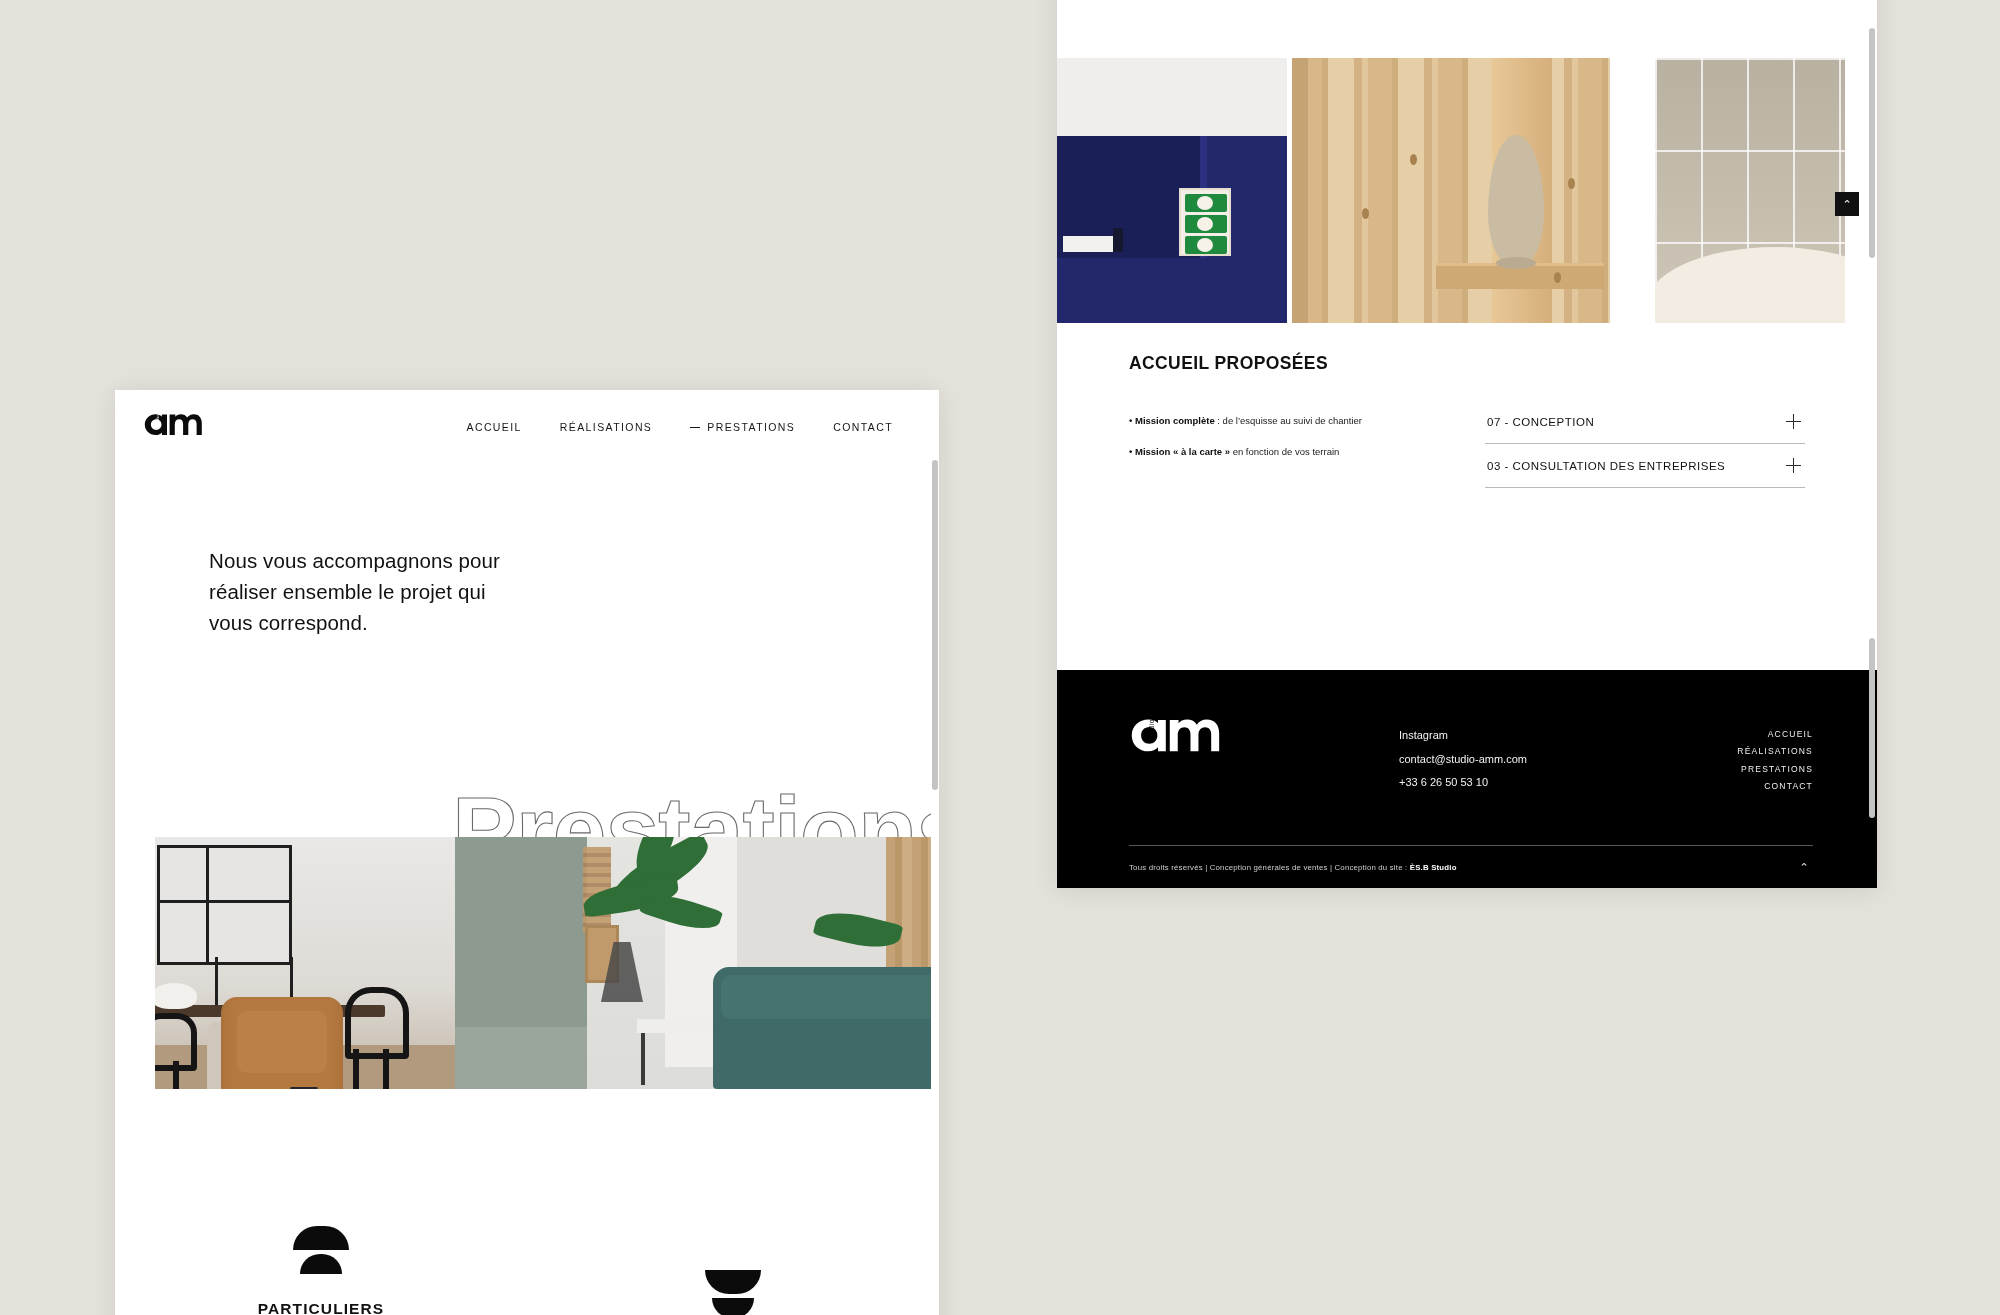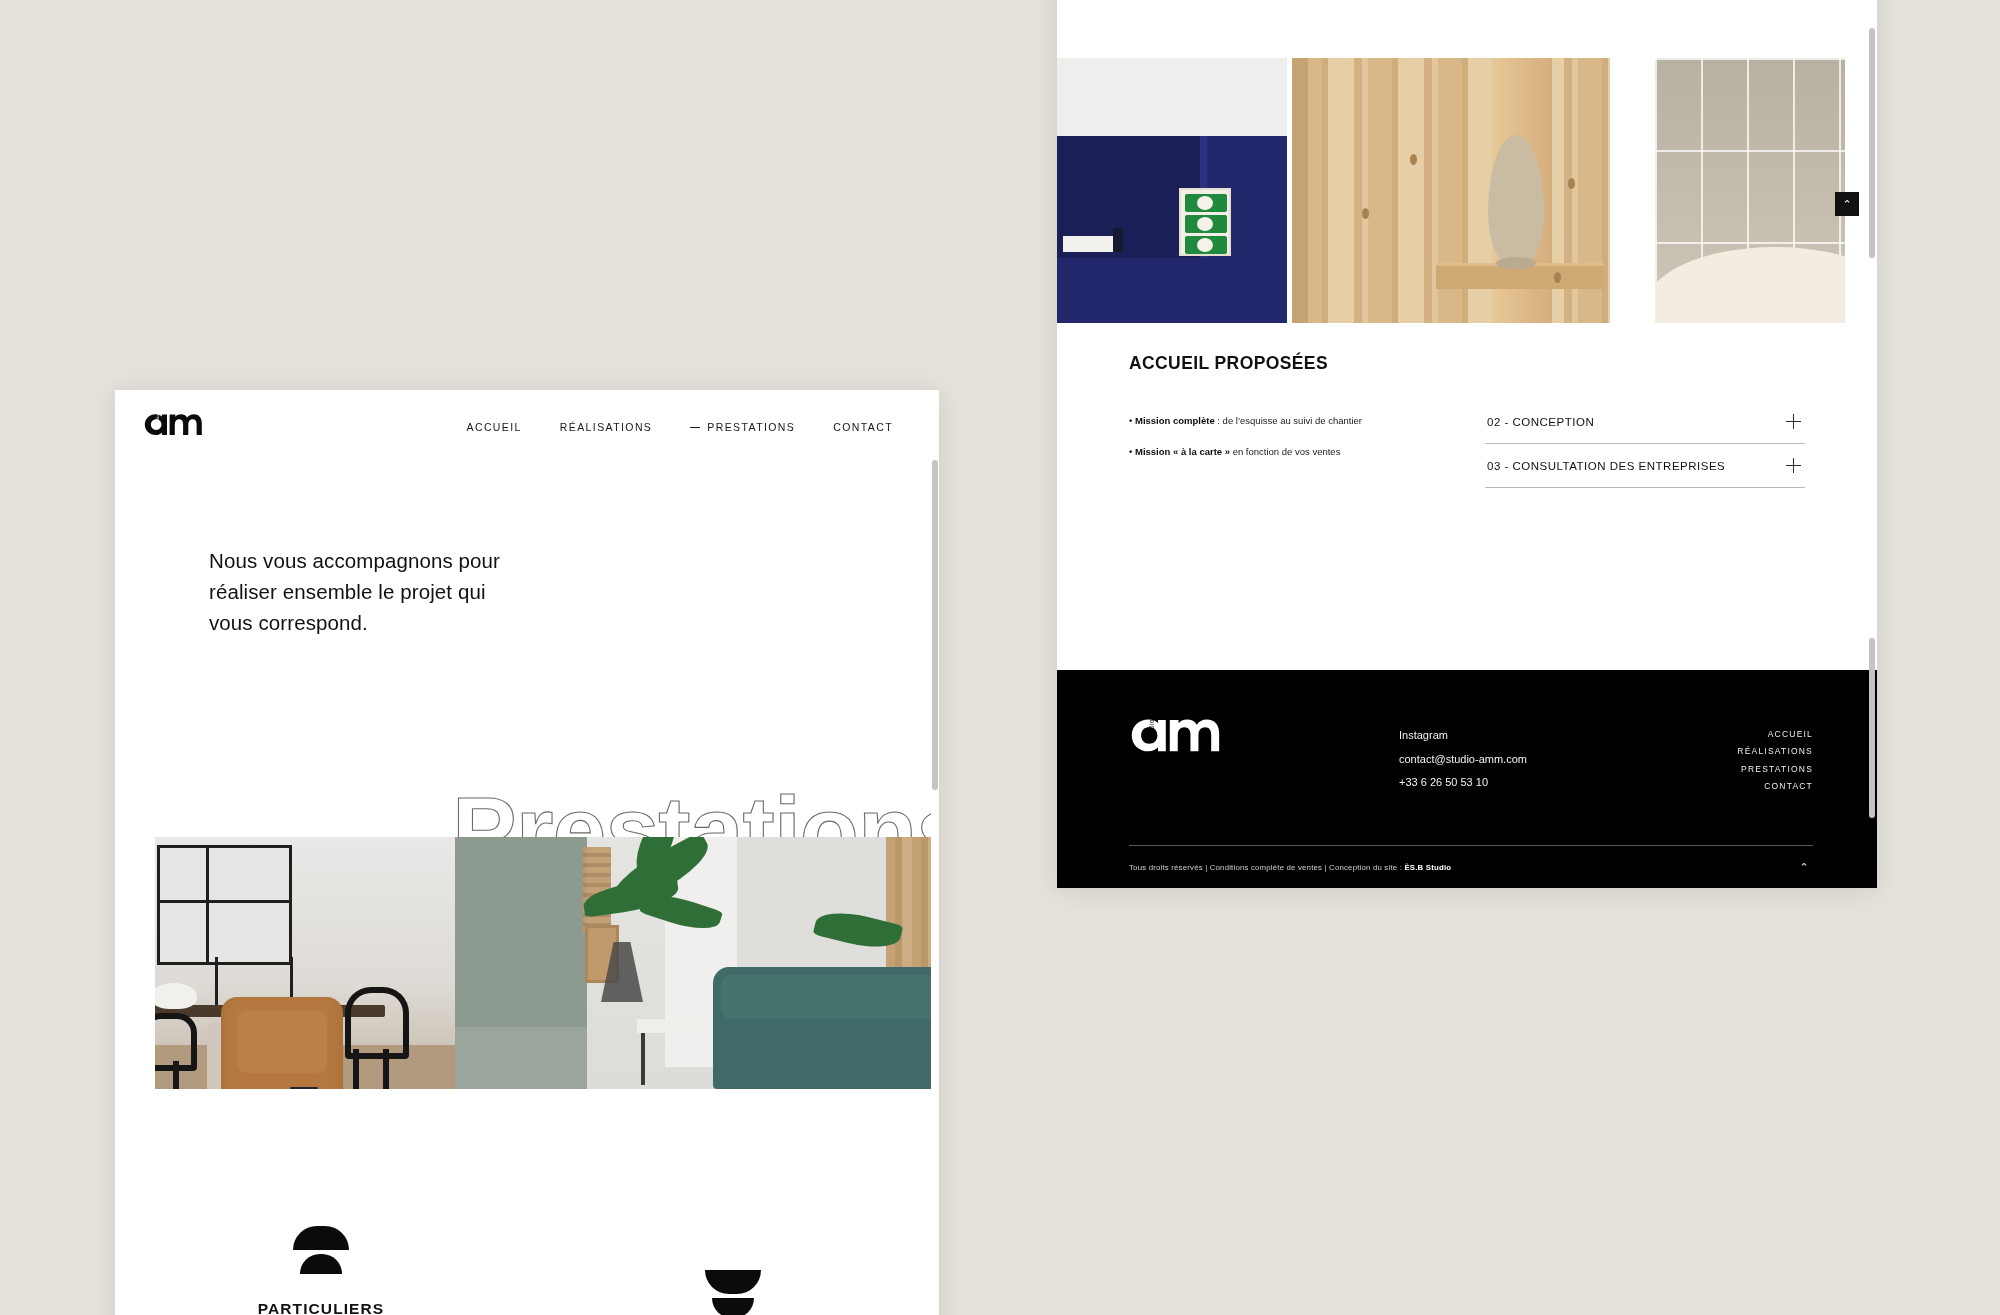--- a/index.html
+++ b/index.html
@@ -367,27 +367,27 @@
 
   <section class="missions">
     <h2>ACCUEIL PROPOSÉES</h2>
 
     <div class="missions-body">
       <div class="missions-left">
         <div class="m-item">
           <b>• Mission complète</b><span> : de l’esquisse au suivi de chantier</span>
         </div>
         <div class="m-item">
-          <b>• Mission « à la carte »</b><span> en fonction de vos ventes</span>
+          <b>• Mission « à la carte »</b><span> en fonction de vos terrain</span>
         </div>
       </div>
 
       <div class="missions-right">
         <div class="acc-row">
-          <span class="acc-label">02 - CONCEPTION</span>
+          <span class="acc-label">07 - CONCEPTION</span>
           <span class="acc-plus"></span>
         </div>
         <div class="acc-row">
           <span class="acc-label">03 - CONSULTATION DES ENTREPRISES</span>
           <span class="acc-plus"></span>
         </div>
       </div>
     </div>
   </section>
 
@@ -411,21 +411,21 @@
         <a href="#">ACCUEIL</a>
         <a href="#">RÉALISATIONS</a>
         <a href="#">PRESTATIONS</a>
         <a href="#">CONTACT</a>
       </nav>
     </div>
 
     <div class="footer-rule"></div>
 
     <div class="footer-legal">
-      <span>Tous droits réservés | Conditions complète de ventes | Conception du site : </span><b>ÈS.B Studio</b>
+      <span>Tous droits réservés | Conception générales de ventes | Conception du site : </span><b>ÈS.B Studio</b>
     </div>
 
     <div class="footer-up">⌃</div>
   </footer>
 
   <div class="panel-right-thumb"></div>
   <div class="panel-right-thumb2"></div>
 </div>
 
 </body></html>

